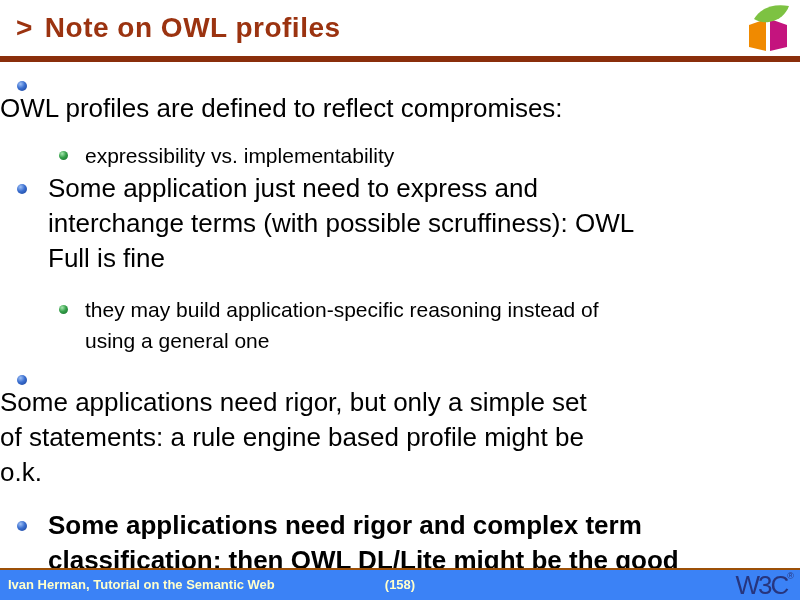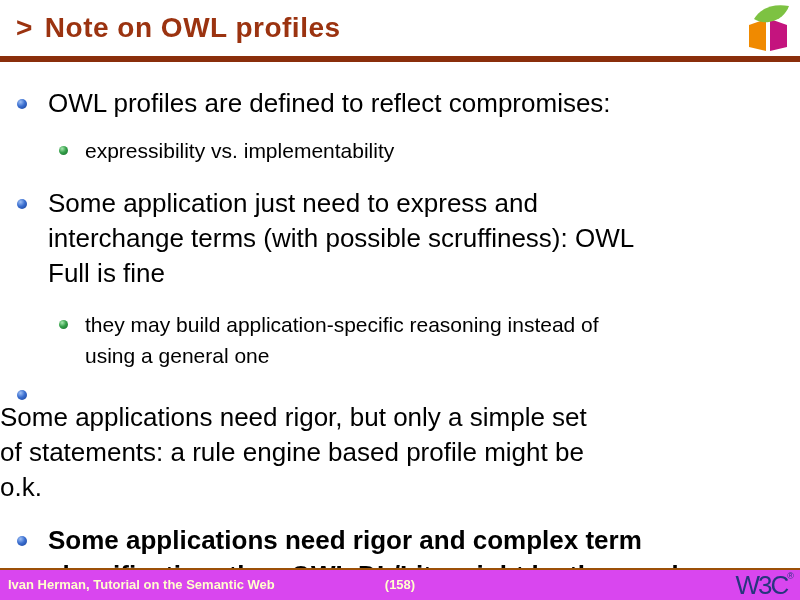--- a/index.html
+++ b/index.html
@@ -27,30 +27,30 @@
   .lvl2 .text{font-size:21px;line-height:31px;width:706px;}
   .dot{border-radius:50%;flex:0 0 auto;}
   .lvl1 .dot{
     width:10px;height:10px;margin:13px 21px 0 17px;
     background:radial-gradient(circle at 35% 30%, #9fc0f5 0%, #3b6fd0 45%, #173f96 100%);
   }
   .lvl2 .dot{
     width:9px;height:9px;margin:11px 17px 0 59px;
     background:radial-gradient(circle at 35% 30%, #a8e8b0 0%, #35a04a 45%, #156b2a 100%);
   }
-  .r1{margin-top:24px;}
+  .r1{margin-top:6px;flex-direction:column;}
   .r2{margin-top:14px;}
-  .r3{margin-top:20px;}
+  .r3{margin-top:0;}
   .r4{margin-top:18px;}
   .r5{margin-top:6px;flex-direction:column;}
   .r6{margin-top:18px;font-weight:bold;}
   
   .footer{
     position:absolute;left:0;bottom:0;width:800px;height:32px;
-    background:#d946ef;border-top:2px solid #9C5008;
+    background:#3b82f6;border-top:2px solid #9C5008;
     display:flex;align-items:center;box-sizing:border-box;margin-top:9px;
   }
   .footer-left{
     position:absolute;left:8px;top:7px;
     font-size:13px;font-weight:bold;color:#FFFFCC;
   }
   .footer-center{
     position:absolute;left:0;right:0;top:7px;text-align:center;
     font-size:13px;font-weight:bold;color:#FFFFCC;
   }

